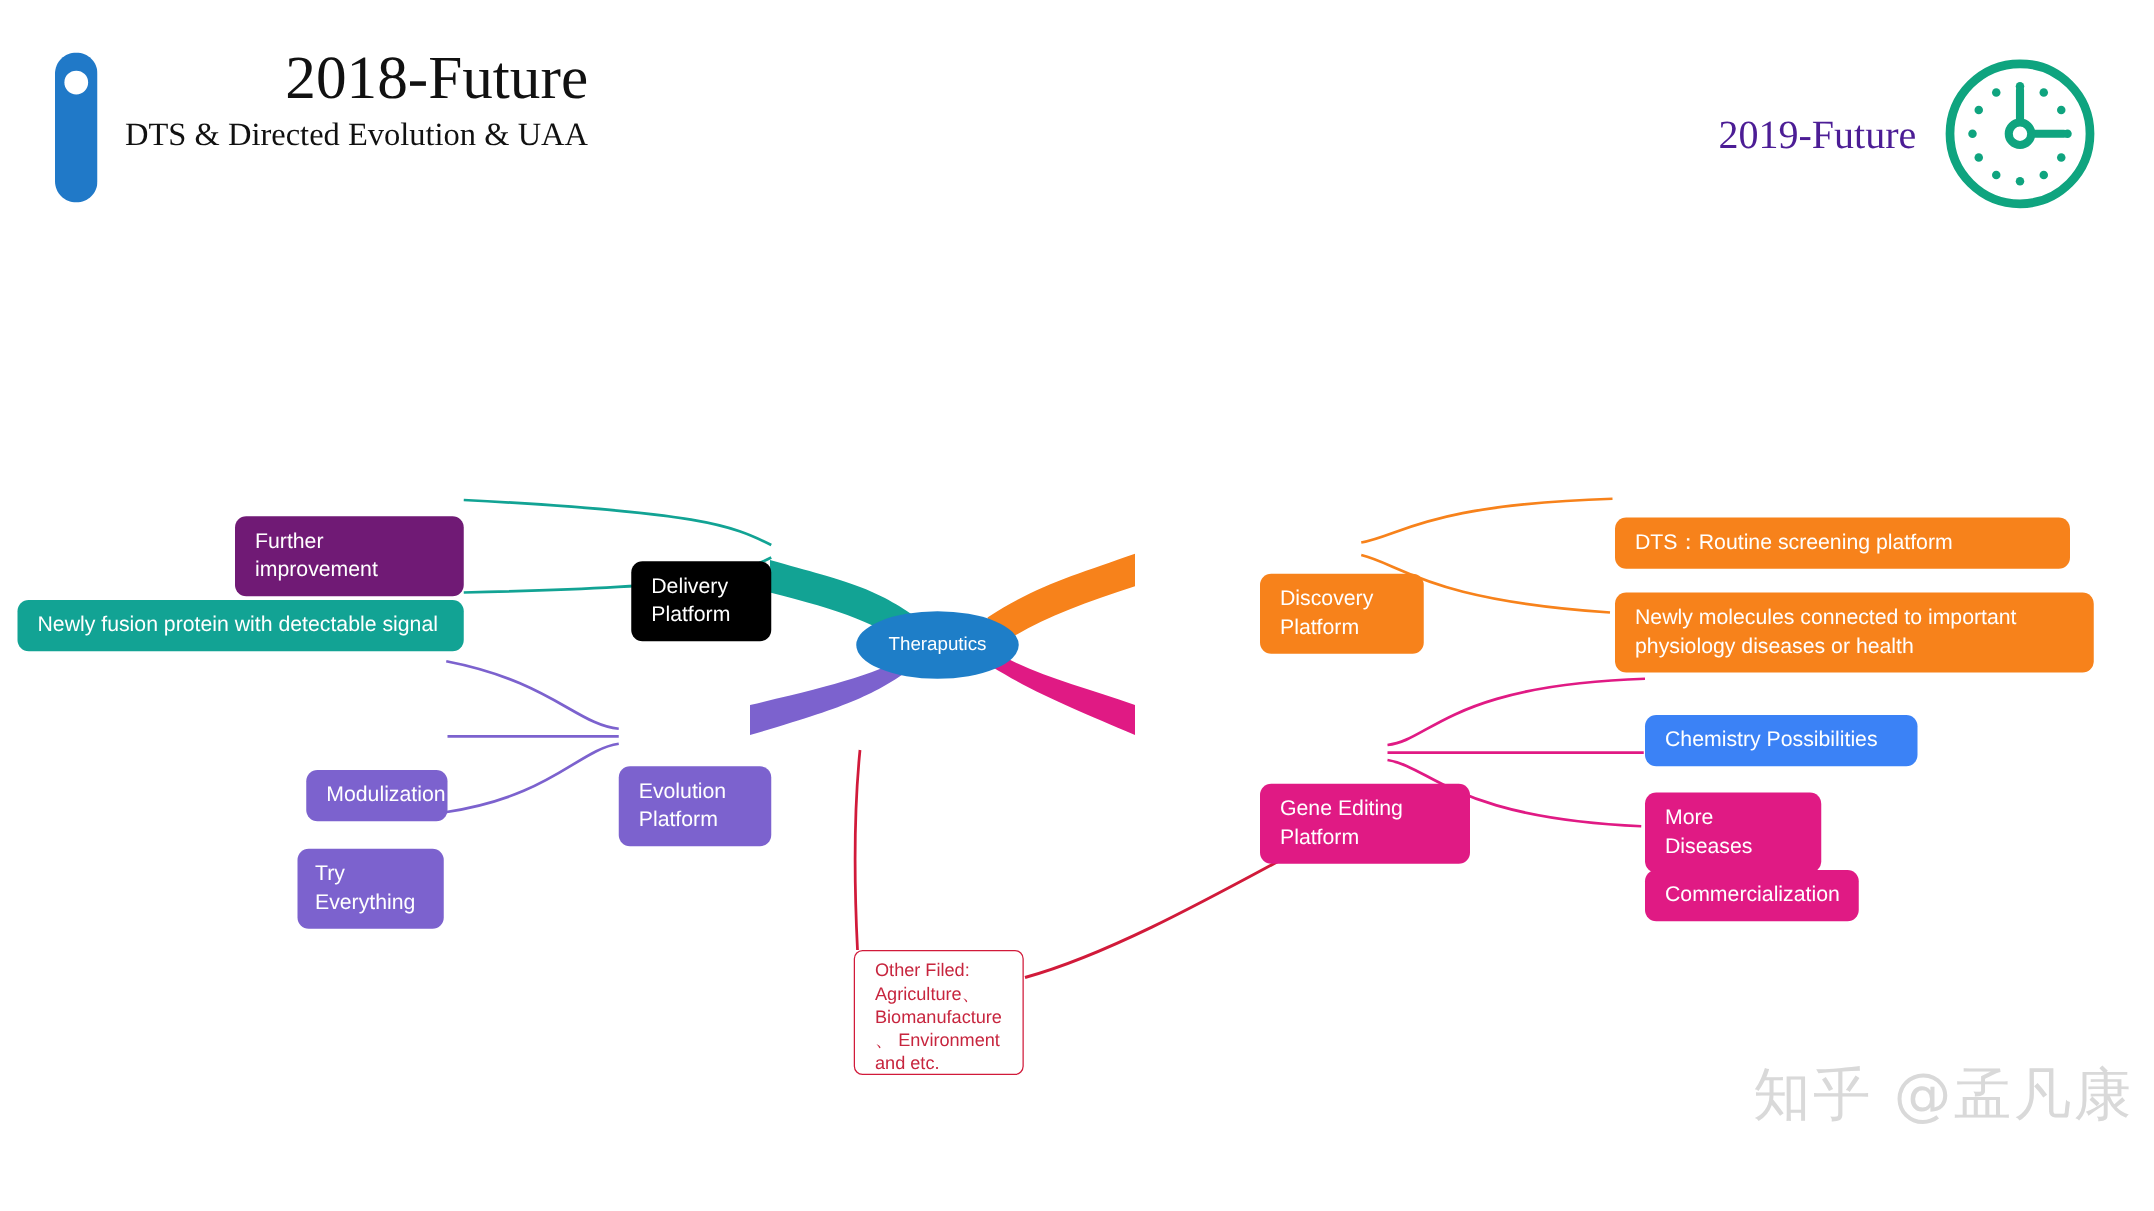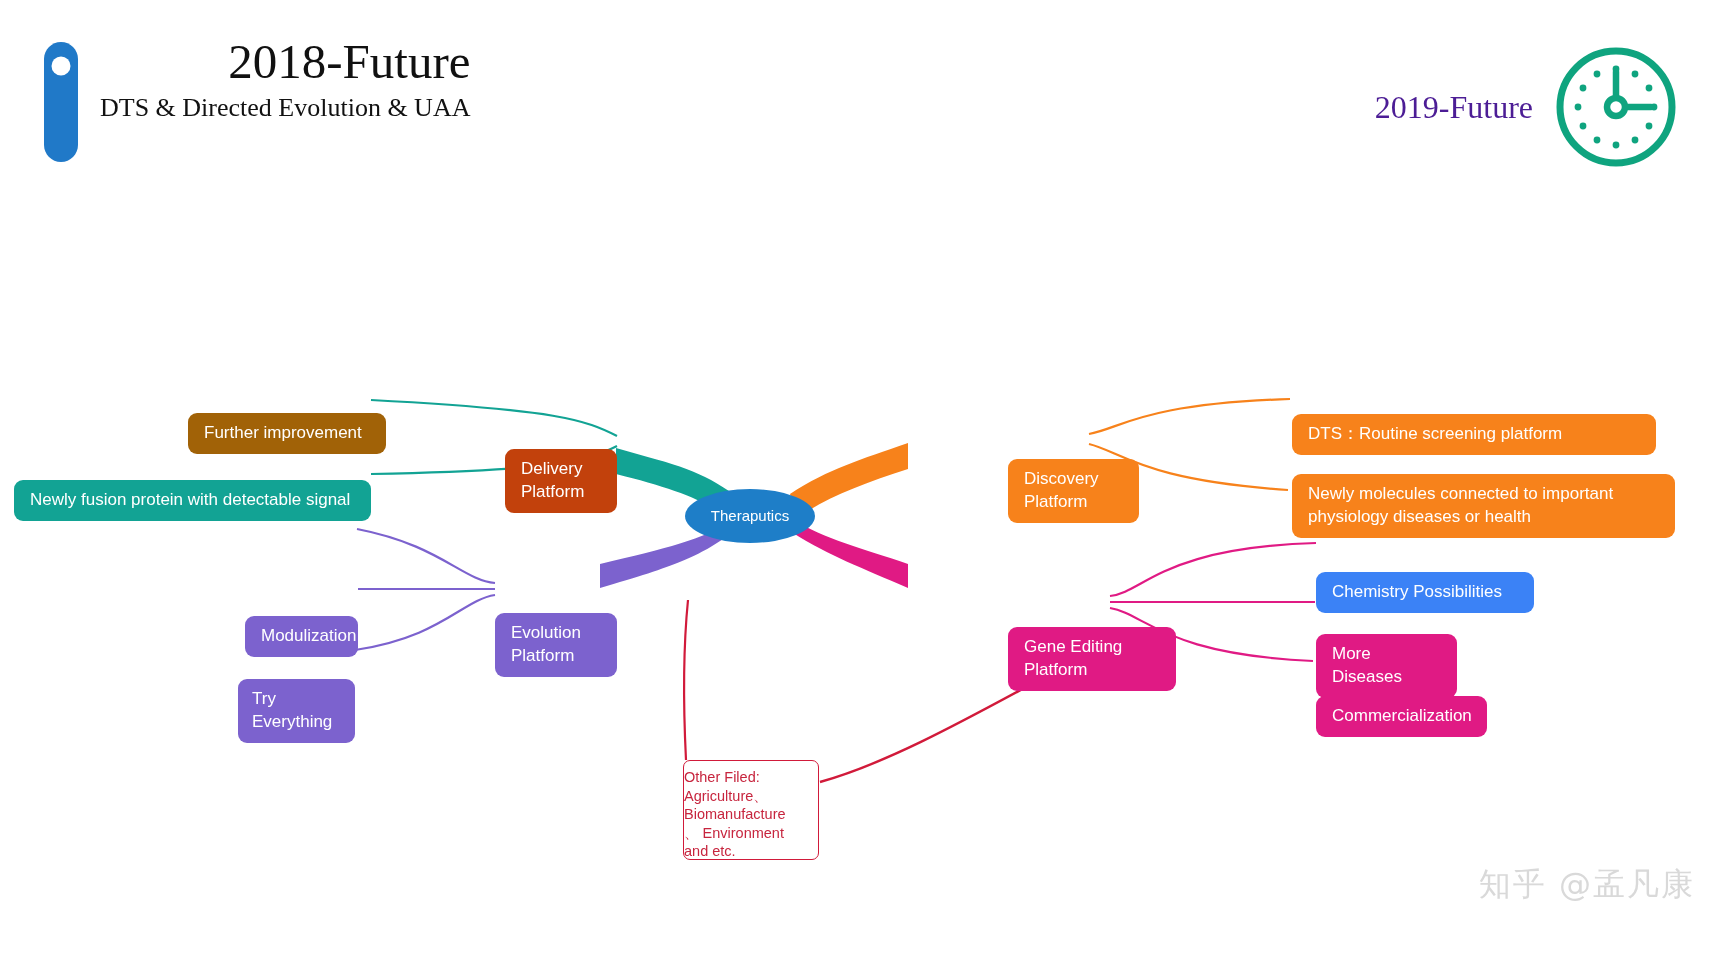--- a/index.html
+++ b/index.html
@@ -98,30 +98,30 @@
     top: 760px;
     width: 136px;
     height: 100px;
     box-sizing: border-box;
     border: 1.6px solid #d11a3a;
     border-radius: 7px;
     background: #ffffff;
     color: #c7253e;
     font-size: 14.5px;
     line-height: 1.28;
-    padding: 7px 0;
+    padding: 7px 16px;
     white-space: pre-line;
   }
 
   
   #watermark {
     position: absolute;
-    right: 28px;
+    right: 16px;
     bottom: 62px;
-    font-size: 32px;
+    font-size: 46px;
     color: #d9d9d9;
     letter-spacing: 2px;
     white-space: nowrap;
     font-family: "DejaVu Sans", sans-serif;
   }
 </style>
 </head>
 <body>
 
 <div id="canvas">
@@ -182,22 +182,22 @@
     <path d="M 1110 602 L 1315 602" fill="none" stroke="#E01A84" stroke-width="2.2"></path>
     <path d="M 1110 608 C 1146 614 1162 654 1313 661" fill="none" stroke="#E01A84" stroke-width="2.2"></path>
 
     <path d="M 688 600 C 682 660 684 720 686 760" fill="none" stroke="#D11A3A" stroke-width="2.2"></path>
     <path d="M 820 782 C 900 760 1000 700 1086 655" fill="none" stroke="#D11A3A" stroke-width="2.4"></path>
     <path d="M 1098 648 L 1068 652 L 1080 672 Z" fill="#D11A3A"></path>
   </svg>
 
   <div class="node center" style="left:685px; top:489px; width:130px; height:54px; background:#1E7EC8;">Theraputics</div>
 
-  <div class="node" style="left:505px; top:449px; width:112px; background:#c2410c;">Delivery Platform</div>
-  <div class="node" style="left:188px; top:413px; width:198px; background:#a16207;">Further improvement</div>
+  <div class="node" style="left:505px; top:449px; width:112px; background:#000000;">Delivery Platform</div>
+  <div class="node" style="left:188px; top:413px; width:183px; background:#701a75;">Further improvement</div>
   <div class="node" style="left:14px; top:480px; width:357px; background:#12A394;">Newly fusion protein with detectable signal</div>
 
   <div class="node" style="left:495px; top:613px; width:122px; background:#7C62CE;">Evolution Platform</div>
   <div class="node" style="left:245px; top:616px; width:113px; background:#7C62CE;">Modulization</div>
   <div class="node" style="left:238px; top:679px; width:117px; background:#7C62CE;padding-left:14px;">Try Everything</div>
 
   <div class="node" style="left:1008px; top:459px; width:131px; background:#F7821B;">Discovery Platform</div>
   <div class="node" style="left:1292px; top:414px; width:364px; background:#F7821B;">DTS：Routine screening platform</div>
   <div class="node" style="left:1292px; top:474px; width:383px; background:#F7821B;">Newly molecules connected to important
 physiology diseases or health</div>

